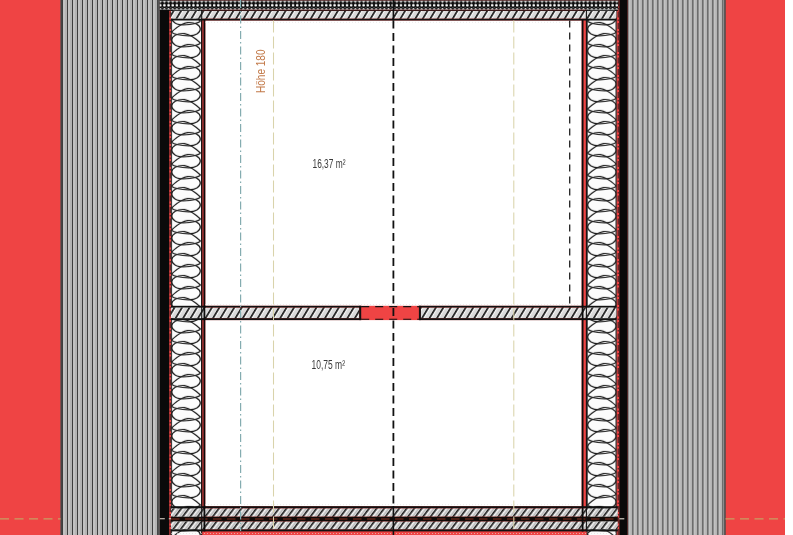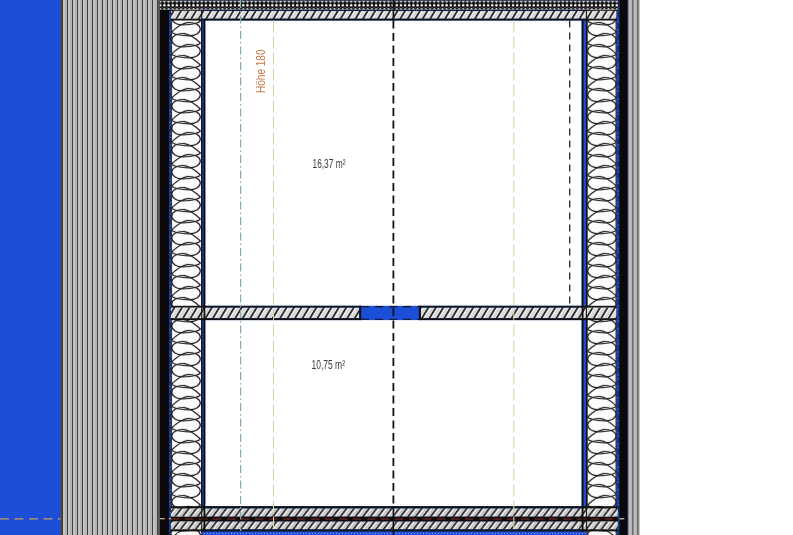--- a/index.html
+++ b/index.html
@@ -1,16 +1,16 @@
 <!DOCTYPE html>
 <html><head>
 <meta charset="utf-8">
 <style>
 html,body{margin:0;padding:0;background:#ffffff;}
-#page{position:relative;width:640px;height:535px;background:#1d4ed8;overflow:hidden;
+#page{position:relative;width:785px;height:535px;background:#ef4444;overflow:hidden;
 font-family:"Liberation Sans", sans-serif;}
 </style>
 </head>
 <body>
 <div id="page">
 <svg width="793" height="535" viewBox="0 0 793 535" xmlns="http://www.w3.org/2000/svg">
 <defs>
 <pattern id="roof" x="58" width="5.0" height="8" patternUnits="userSpaceOnUse">
   <rect width="5.0" height="8" fill="#c2c2c2"></rect>
   <rect x="2.15" width="0.55" height="8" fill="#a9a9a9"></rect>

